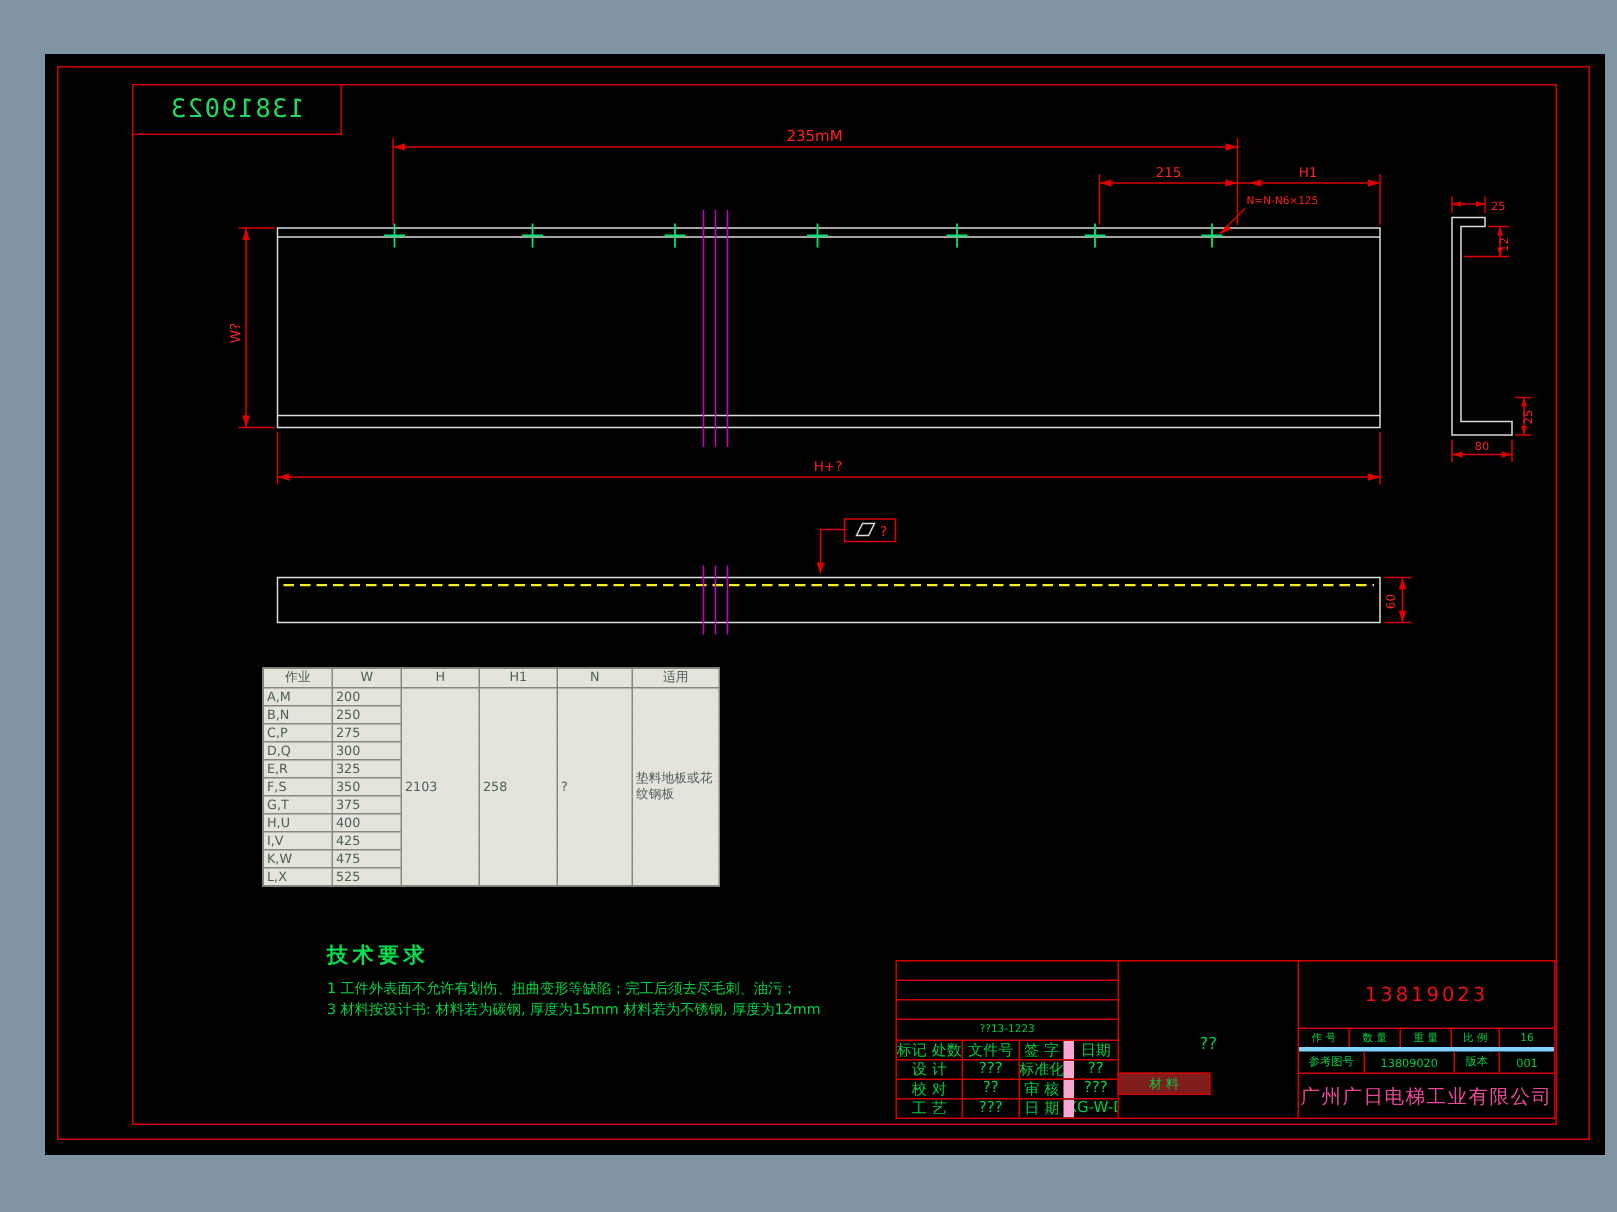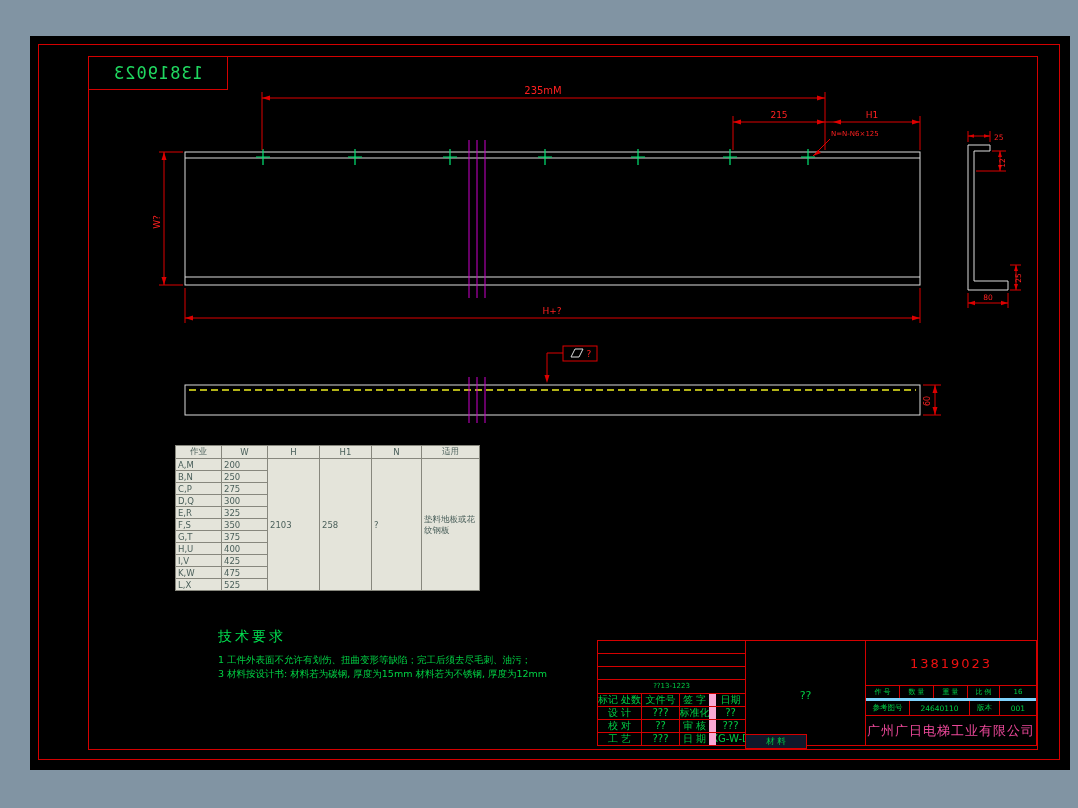--- a/index.html
+++ b/index.html
@@ -18,37 +18,37 @@
   .ml{stroke:#cc00cc;fill:none;stroke-width:1}
   .yl{stroke:#f0f020;fill:none;stroke-width:1.5}
   .rt{fill:#ff2020;stroke:none;font-family:"DejaVu Sans",sans-serif}
   .ra{fill:#dd0000;stroke:none}
   
   .param-table{position:absolute;left:175px;top:445px;border-collapse:collapse;background:#e4e4da;color:#4a5f5a;font-size:8.5px;table-layout:fixed}
   .param-table th,.param-table td{border:1px solid #87877d;height:12px;padding:0 2px;font-weight:normal;overflow:hidden}
   .param-table td.usage-cell{white-space:normal;line-height:11px}
   
   .tech{position:absolute;left:218px;top:628px;color:#00dc46}
-  .tech-title{font-size:14px;font-weight:normal;letter-spacing:3px;color:#00e050}
+  .tech-title{font-size:14px;font-weight:bold;letter-spacing:3px;color:#00e050}
   .tech-items{margin-top:7px}
   .tech-item{font-size:9.5px;line-height:13.5px;white-space:nowrap;color:#00d244}
   
   .titleblock{position:absolute;left:597px;top:640px;width:440px;height:106px;border:1px solid #d40000;display:flex;color:#00cc44;background:#000}
   .tb-left{width:148px;display:flex;flex-direction:column;border-right:1px solid #d40000}
   .tb-row{flex:1;border-bottom:1px solid #d40000;display:flex;align-items:stretch;overflow:hidden}
   .tb-row:last-child{border-bottom:none}
   .tb-doccode{align-items:center;justify-content:center;font-size:7px}
   .tb-cells span{display:flex;align-items:center;justify-content:center;font-size:10px;white-space:nowrap;overflow:hidden}
   .tb-cells .c1{width:44px;border-right:1px solid #d40000}
   .tb-cells .c2{width:38px;border-right:1px solid #d40000}
   .tb-cells .c3{width:36px;border-right:7px solid #f9a8d4}
   .tb-cells .c4{flex:1}
   .tb-mid{width:120px;border-right:1px solid #d40000;position:relative}
   .tb-product{position:absolute;left:0;right:0;top:48px;text-align:center;font-size:11px}
-  .tb-material{position:absolute;left:-1px;top:93px;width:62px;height:15px;border:1px solid #d40000;display:flex;align-items:center;justify-content:center;font-size:8.5px;background:#0f172a}
+  .tb-material{position:absolute;left:-1px;top:74px;width:62px;height:15px;border:1px solid #d40000;display:flex;align-items:center;justify-content:center;font-size:8.5px;background:#7f1d1d}
   .tb-right{flex:1;display:flex;flex-direction:column}
   .tb-dwgnum{height:45px;border-bottom:1px solid #d40000;display:flex;align-items:center;justify-content:center;color:#ee1111;font-size:13px;letter-spacing:2px}
   .tb-inforow{height:15px;border-bottom:3px solid #7dd3fc;display:flex}
   .tb-inforow span{display:flex;align-items:center;justify-content:center;font-size:7px;border-right:1px solid #d40000;white-space:nowrap;overflow:hidden}
   .tb-inforow span:last-child{border-right:none}
   .tb-inforow .i1{width:34px}.tb-inforow .i2{width:34px}.tb-inforow .i3{width:34px}.tb-inforow .i4{width:32px}.tb-inforow .i5{flex:1}
   .tb-refrow{height:15px;border-bottom:1px solid #d40000;display:flex}
   .tb-refrow span{display:flex;align-items:center;justify-content:center;font-size:7.5px;border-right:1px solid #d40000;white-space:nowrap;overflow:hidden}
   .tb-refrow span:last-child{border-right:none}
   .tb-refrow .r1{width:44px}.tb-refrow .r2{width:60px}.tb-refrow .r3{width:30px}.tb-refrow .r4{flex:1}
@@ -281,20 +281,20 @@
       <div class="tb-dwgnum">13819023</div>
       <div class="tb-inforow">
         <span class="i1">作 号</span>
         <span class="i2">数 量</span>
         <span class="i3">重 量</span>
         <span class="i4">比 例</span>
         <span class="i5">16</span>
       </div>
       <div class="tb-refrow">
         <span class="r1">参考图号</span>
-        <span class="r2">24640110</span>
+        <span class="r2">13809020</span>
         <span class="r3">版本</span>
         <span class="r4">001</span>
       </div>
       <div class="tb-company">广州广日电梯工业有限公司</div>
     </div>
   </div>
 </div>
 
 </body></html>

